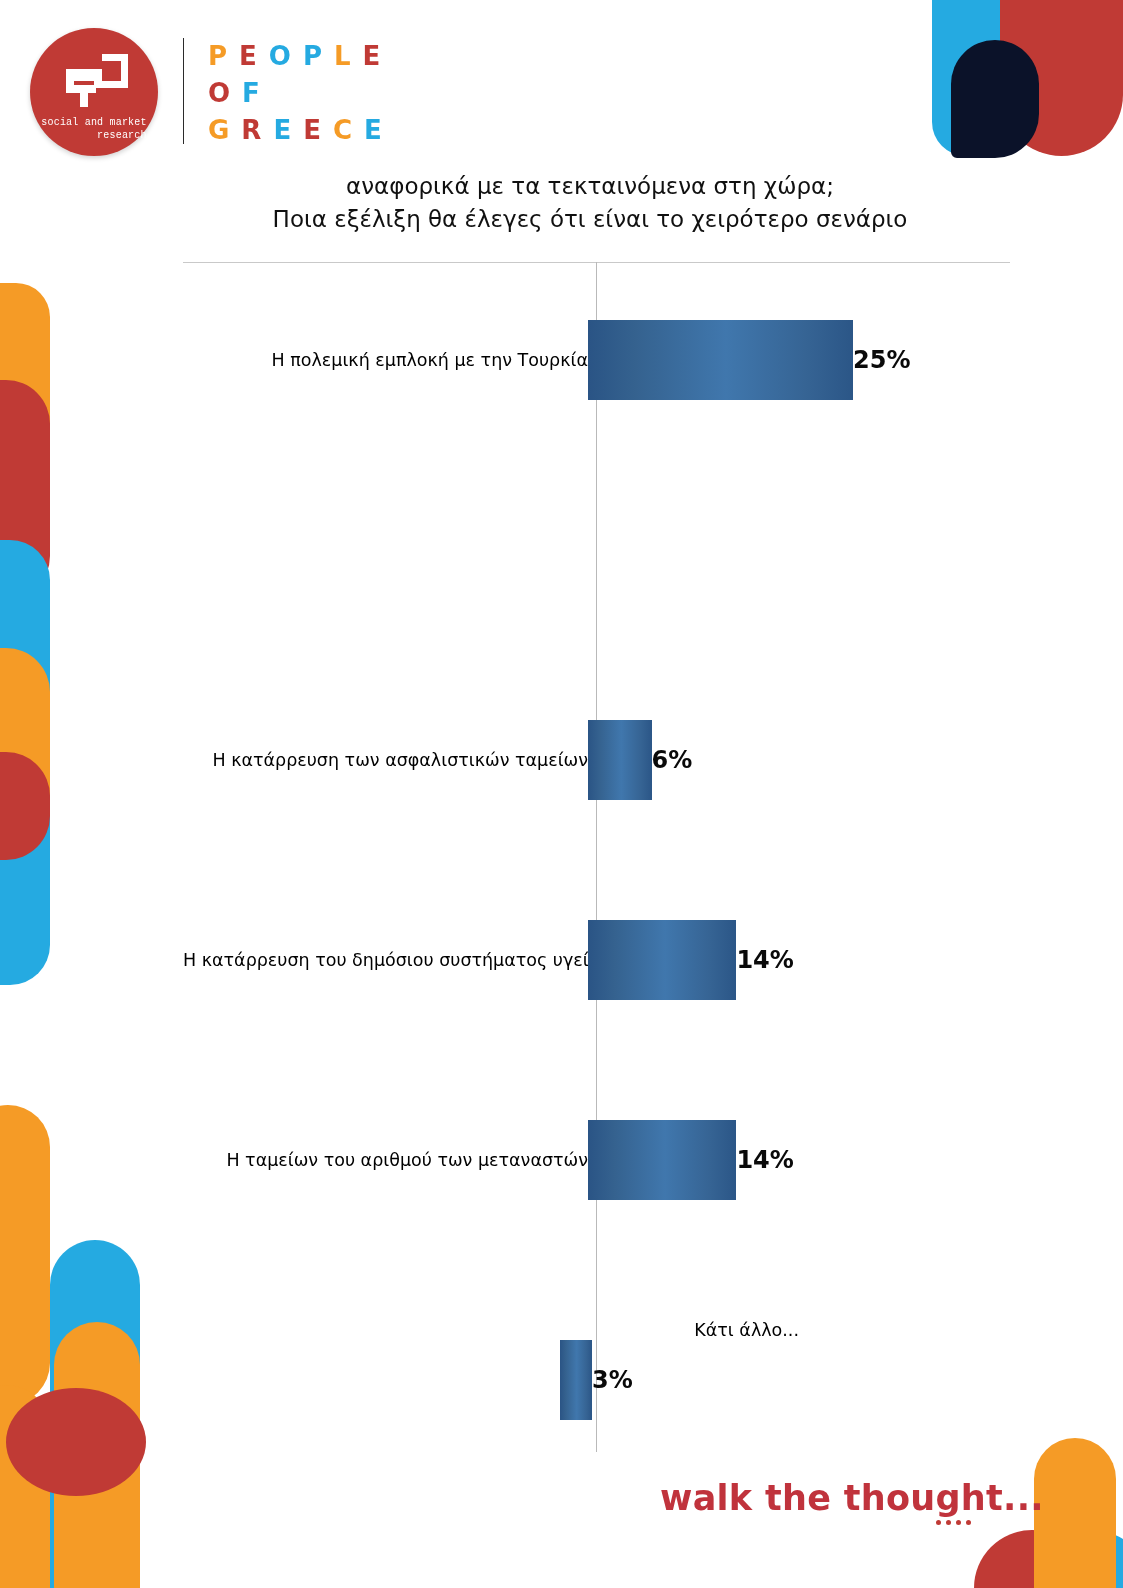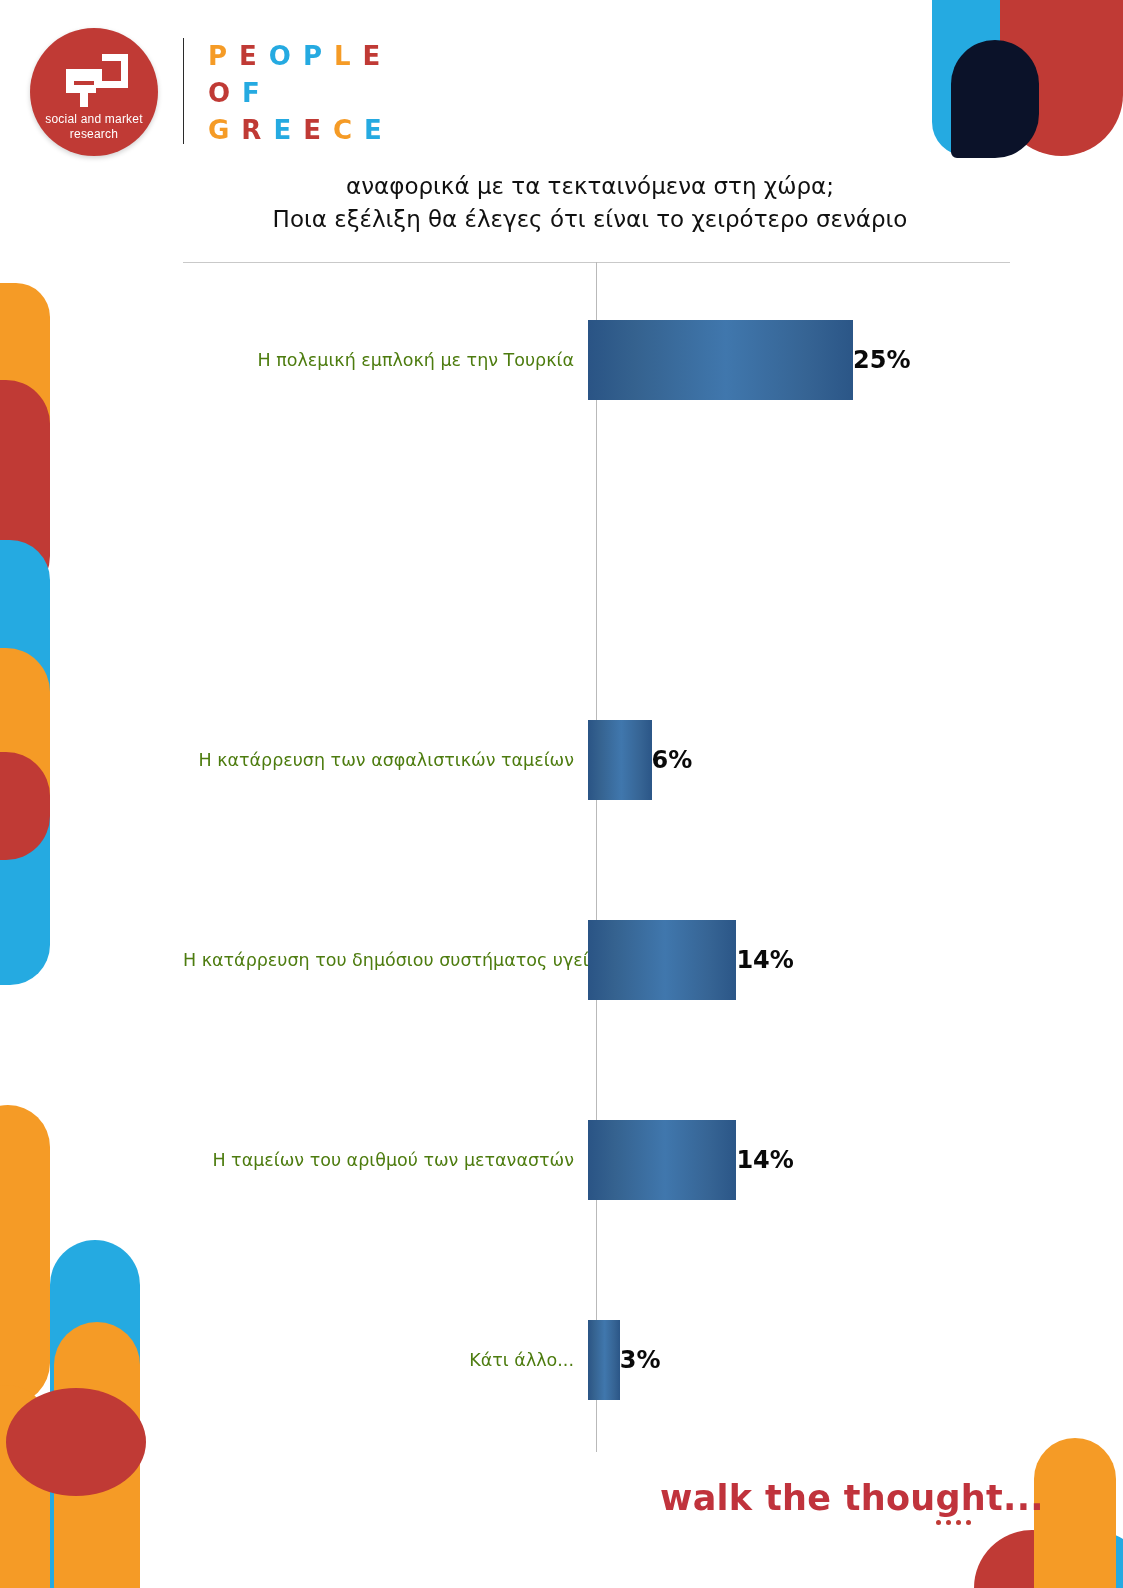--- a/index.html
+++ b/index.html
@@ -48,23 +48,23 @@
     position: absolute; left: 30px; top: 28px;
     width: 128px; height: 128px; border-radius: 50%;
     background: #c03a35;
     display: flex; flex-direction: column;
     align-items: center; justify-content: flex-end;
     padding-bottom: 14px;
     box-shadow: 0 2px 5px rgba(0,0,0,.18);
   }
   .logo-mark { position: absolute; left: 26px; top: 24px; width: 78px; height: 60px; }
   .logo-sub {
-    font-size: 12px; color: #ffffff; text-align: center;
+    font-size: 10px; color: #ffffff; text-align: right;
     line-height: 1.25; letter-spacing: .2px;
-    font-family: Liberation Sans, sans-serif;
+    font-family: Liberation Mono, monospace;
   }
 
   .logo-divider { position: absolute; left: 183px; top: 38px; width: 1px; height: 106px; background: #2b2b2b; }
 
   .logo-word { position: absolute; left: 208px; top: 43px; width: 230px; }
   .logo-word .row { display: flex; gap: 11px; margin-bottom: 11px; }
   .logo-word .gl {
     font-size: 26px; font-weight: bold; letter-spacing: 1px;
     font-family: "DejaVu Sans", "Liberation Sans", sans-serif;
     line-height: 1;
@@ -84,22 +84,22 @@
   .axis-line { position: absolute; left: 413px; top: 0; width: 1px; height: 1190px; background: #b9b9b9; }
 
   .rows { position: absolute; left: 0; top: 0; width: 827px; height: 1190px; }
 
   .row-item {
     position: absolute; left: 0; width: 827px; height: 80px;
     display: flex; align-items: center;
   }
 
   .cat-label {
-    width: 405px; text-align: right; padding-right: 14px;
-    font-size: 17.5px; color: #4d7c0f;
+    width: 405px; text-align: right; padding-right: 0;
+    font-size: 17.5px; color: #000000;
     font-family: "DejaVu Sans", "Liberation Sans", sans-serif;
     white-space: nowrap;
   }
 
   .bar-wrap { position: relative; display: flex; align-items: center; height: 80px; }
 
   .bar {
     height: 80px;
     background: linear-gradient(90deg, #2a5485 0%, #35628f 18%, #4077ad 52%, #366494 82%, #2b5687 100%);
   }
@@ -220,21 +220,21 @@
           <div class="bar-value">14%</div>
         </div>
       </div>
       <div class="row-item" style="top: 858px;">
         <div class="cat-label">Η ταμείων του αριθμού των μεταναστών</div>
         <div class="bar-wrap">
           <div class="bar" style="width: 148.4px;"></div>
           <div class="bar-value">14%</div>
         </div>
       </div>
-      <div class="row-item" style="top: 1058px;">
+      <div class="row-item" style="top: 1058px; flex-direction: column;">
         <div class="cat-label">Κάτι άλλο...</div>
         <div class="bar-wrap">
           <div class="bar" style="width: 31.8px;"></div>
           <div class="bar-value">3%</div>
         </div>
       </div>
     </div>
 </div>
 
 <div class="tagline">walk the thought...</div>

